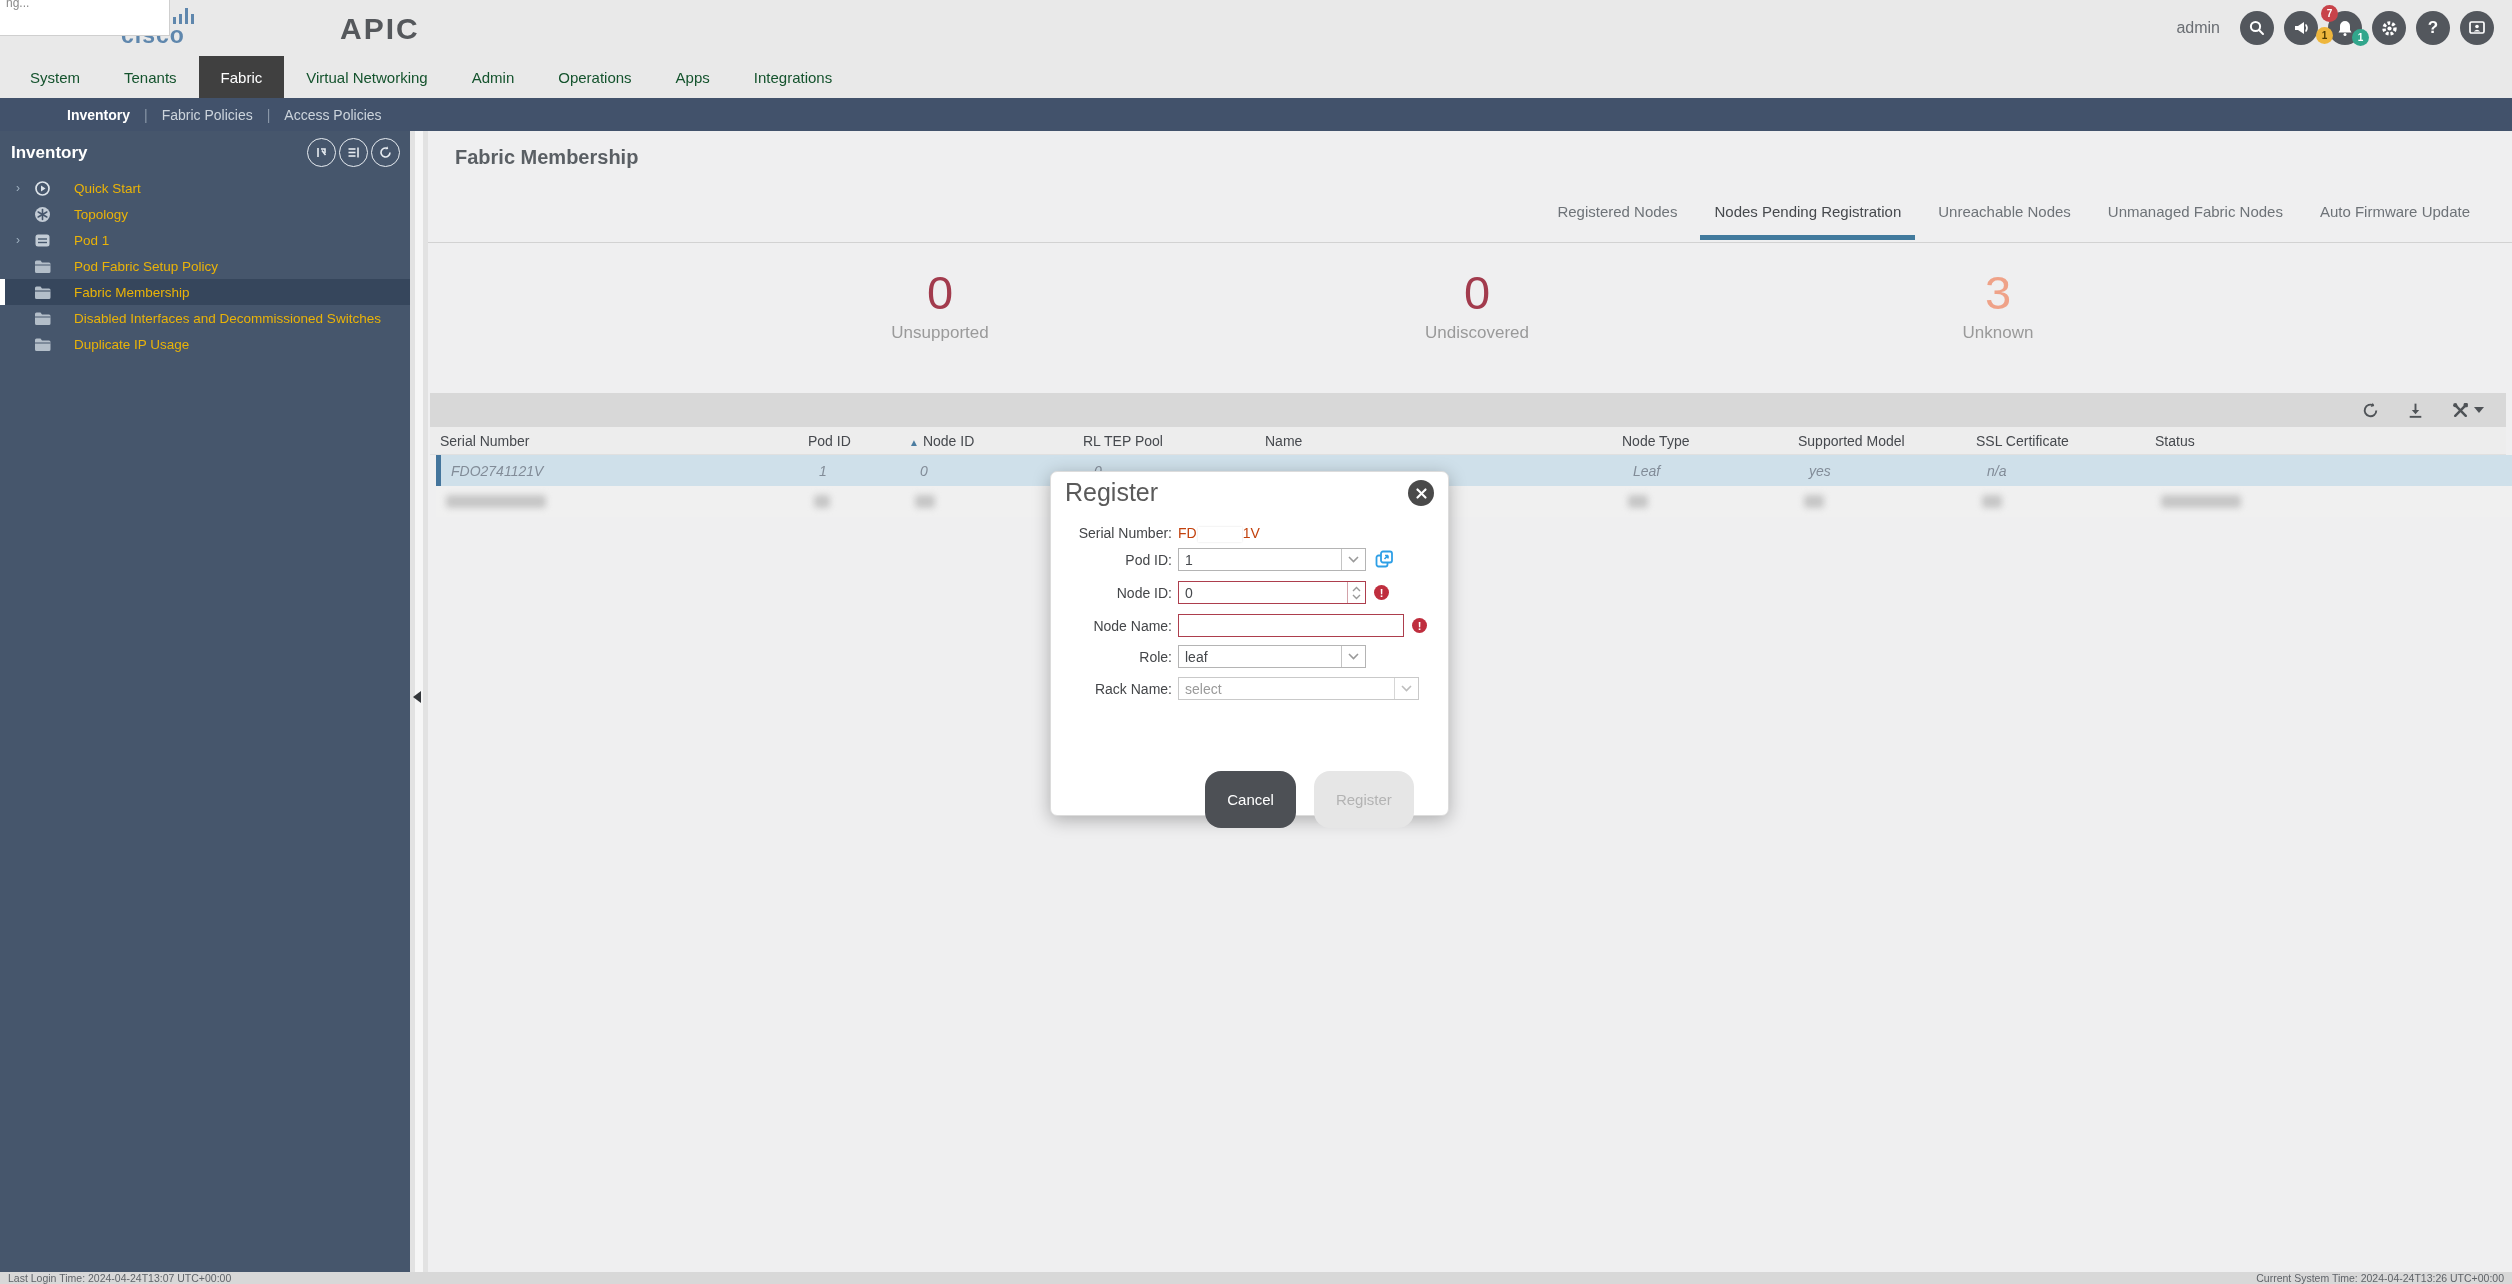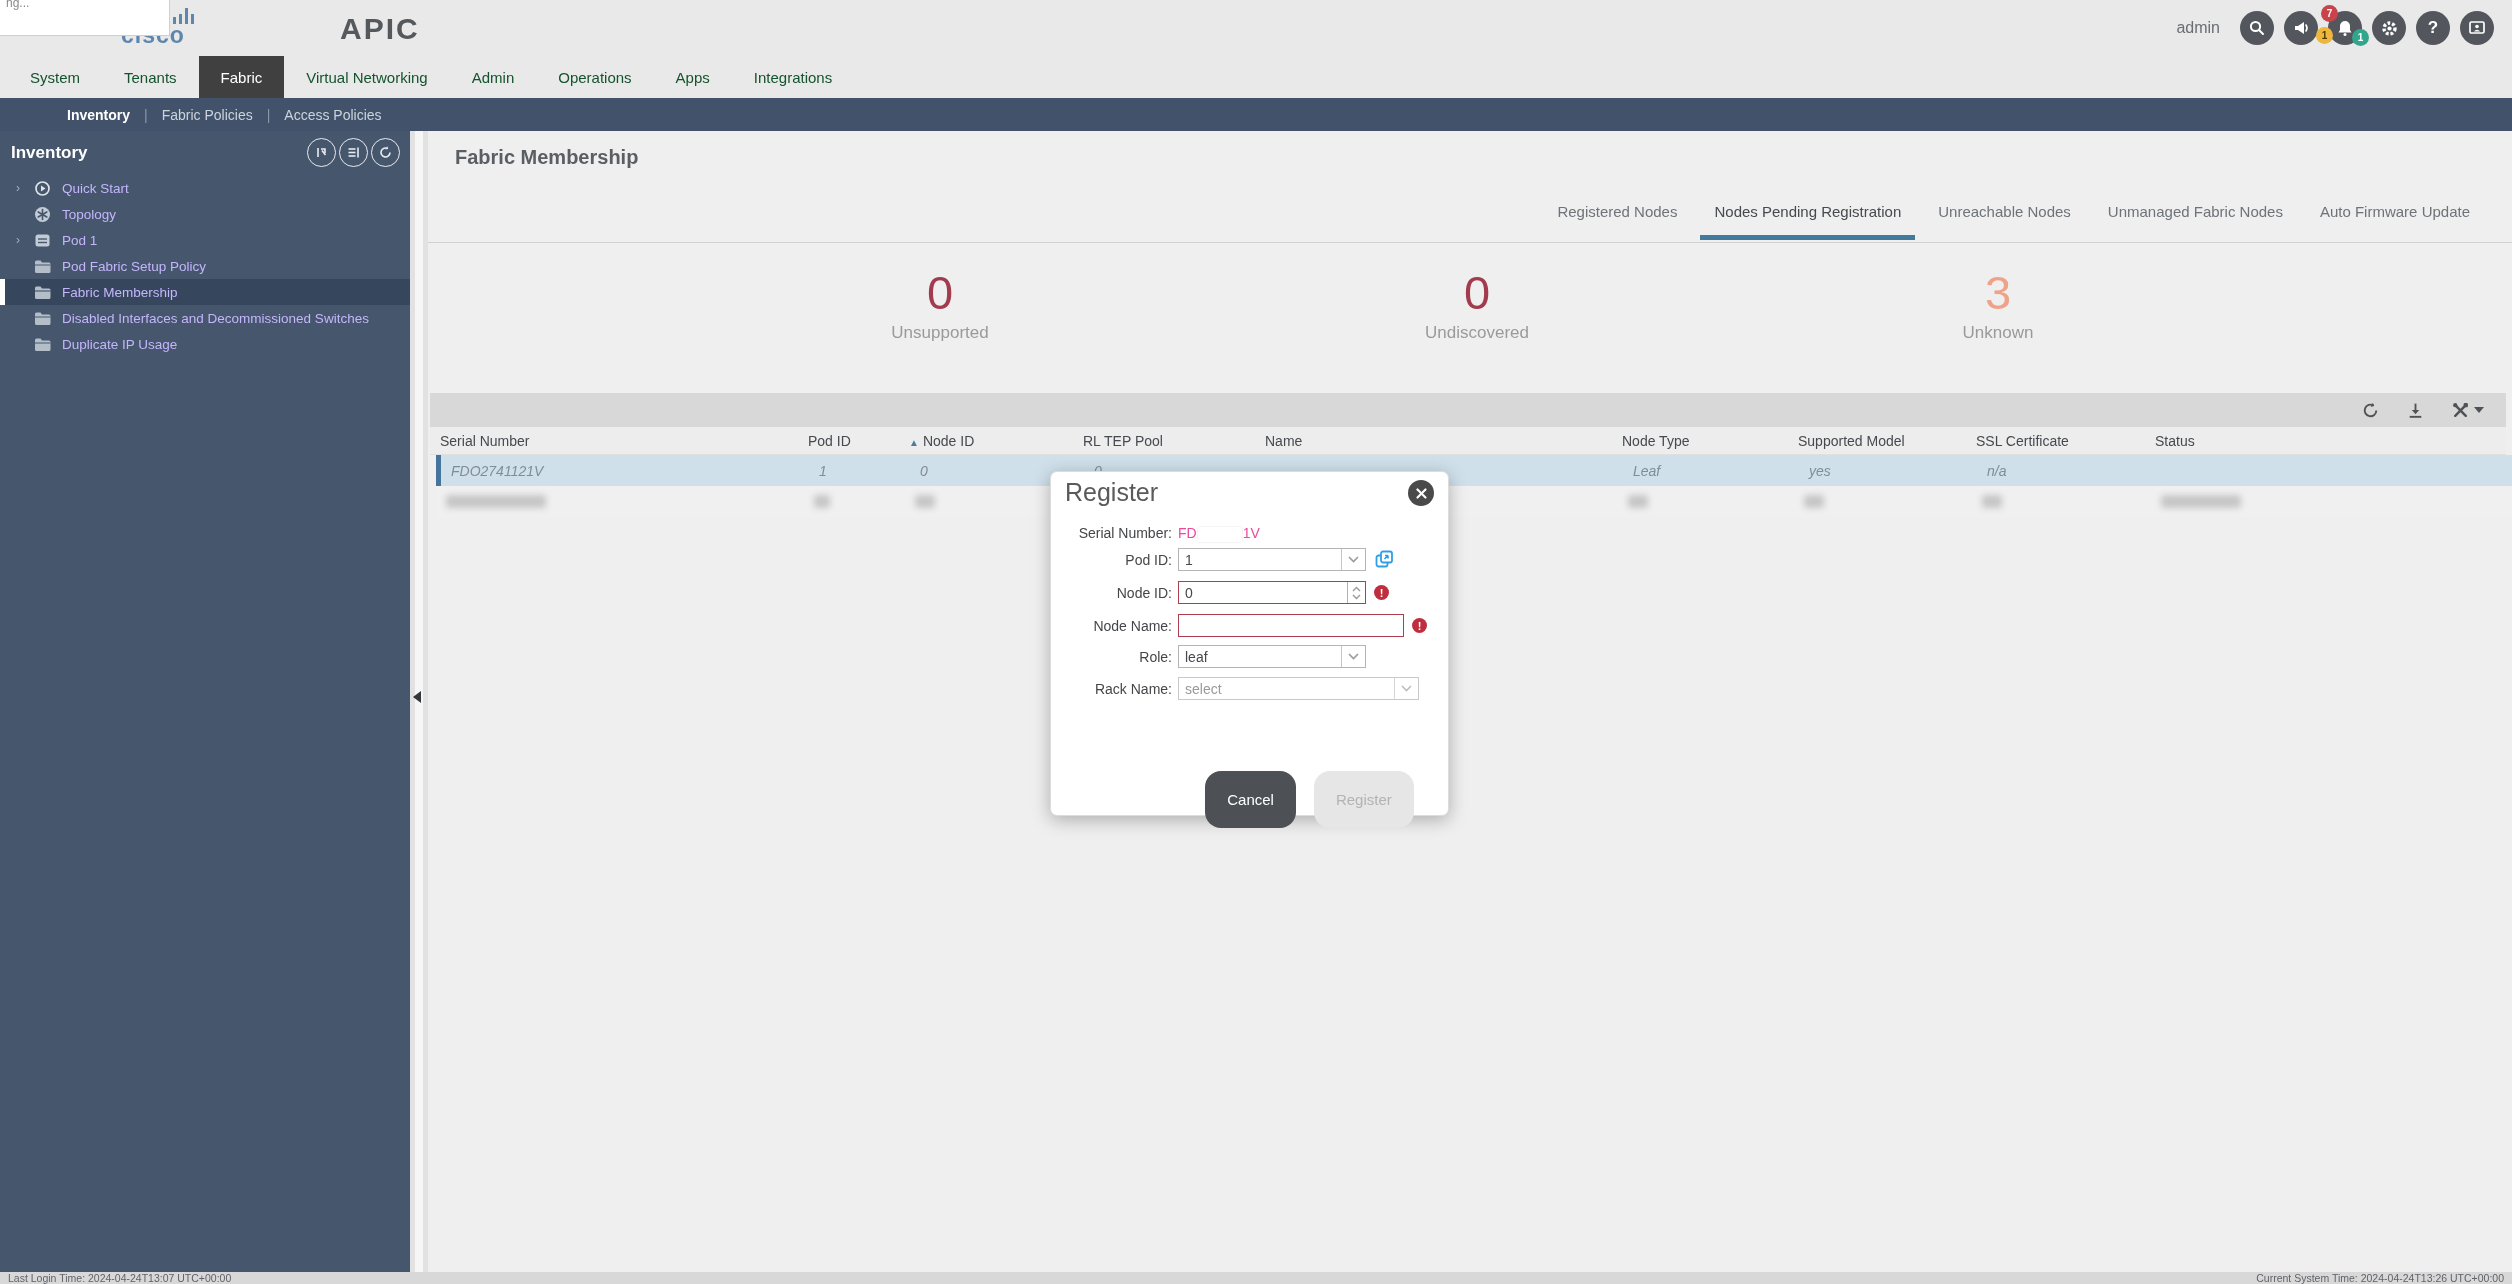--- a/index.html
+++ b/index.html
@@ -43,21 +43,21 @@
   .sidebar-head { position:relative; height:44px; }
   .sidebar-title { position:absolute; left:11px; top:12px; font-size:17px; font-weight:bold; color:#ffffff; }
   .sidebar-head-icons { position:absolute; right:10px; top:7px; display:flex; gap:3px; }
   .sicon { width:29px; height:29px; border-radius:50%; border:1.5px solid #e7ecf1; display:flex; align-items:center; justify-content:center; }
   .tree { position:absolute; left:0; top:44px; right:0; }
   .tree-item { position:relative; height:26px; display:flex; align-items:center; padding-left:16px; cursor:pointer; }
   .tree-item.selected { background:#36465c; }
   .tree-item.selected::before { content:""; position:absolute; left:0; top:0; bottom:0; width:5px; background:#ffffff; }
   .tw { width:18px; font-size:12px; color:#9fb0c0; flex:0 0 18px; }
   .ticon { flex:0 0 24px; display:flex; align-items:center; }
-  .tlabel { font-size:13.5px; color:#c4b5fd; white-space:nowrap; margin-left:4px; }
+  .tlabel { font-size:13.5px; color:#eab308; white-space:nowrap; margin-left:16px; }
 
   
   .splitter { position:absolute; left:410px; top:131px; width:18px; height:1141px; background:#e2e2e2; }
   .splitter .bar { position:absolute; left:5px; top:0; width:8px; height:100%; background:#f6f6f6; }
   .splitter .handle { position:absolute; left:3px; top:560px; width:0; height:0; border-top:6px solid transparent; border-bottom:6px solid transparent; border-right:8px solid #33363a; cursor:pointer; }
 
   
   .content { position:absolute; left:428px; top:131px; width:2084px; height:1141px; background:#efeff0; }
   .page-title { position:absolute; left:27px; top:15px; font-size:20px; font-weight:600; color:#5a5f64; }
   .tabs { position:absolute; top:72px; right:28px; display:flex; gap:9px; }
@@ -89,21 +89,21 @@
   .blob { height:13px; background:#c6c6c6; border-radius:3px; filter:blur(3px); }
 
   
   .dialog { position:absolute; left:1050px; top:471px; width:399px; height:345px; background:#ffffff;
       border:1px solid #dcdcdc; border-radius:7px; box-shadow:0 4px 18px rgba(0,0,0,0.28); z-index:50; }
   .dlg-title { position:absolute; left:14px; top:6px; font-size:25px; color:#5a5a5a; }
   .dlg-close { position:absolute; right:14px; top:8px; width:26px; height:26px; border-radius:50%; background:#4a4a4a;
       display:flex; align-items:center; justify-content:center; cursor:pointer; }
   .dlg-row { position:absolute; left:16px; display:flex; align-items:center;margin-top:14px; }
   .dlg-label { width:105px; text-align:right; font-size:14px; color:#444649; flex:0 0 105px; }
-  .dlg-static { font-size:14px; color:#ec4899; margin-left:6px; position:relative; }
+  .dlg-static { font-size:14px; color:#c2410c; margin-left:6px; position:relative; }
   .redact-box { display:inline-block; width:44px; height:15px; background:#ffffff; box-shadow:0 0 2px rgba(0,0,0,0.12); vertical-align:middle; margin:0 1px; }
   .inputwrap { position:relative; margin-left:6px; height:23px; display:flex; align-items:stretch; background:#fff; }
   .inputwrap input { border:none; outline:none; font-size:14px; color:#45484c; padding:0 6px; width:100%; background:transparent; font-family:"Liberation Sans",sans-serif; }
   .bordered { border:1px solid #b4b4b4; }
   .bordered-light { border:1px solid #c9c9c9; }
   .error-border { border:1.5px solid #ad3e4d; }
   .chev-seg { flex:0 0 24px; border-left:1px solid #c4c4c4; display:flex; align-items:center; justify-content:center; cursor:pointer; }
   .spin-seg { flex:0 0 18px; border-left:1px solid #d3a2a9; display:flex; flex-direction:column; align-items:center; justify-content:center; gap:2px; cursor:pointer; }
   .w-std { width:188px; } .w-name { width:226px; } .w-rack { width:241px; }
   .sel-text { flex:1; display:flex; align-items:center; font-size:14px; color:#45484c; padding-left:6px; }

